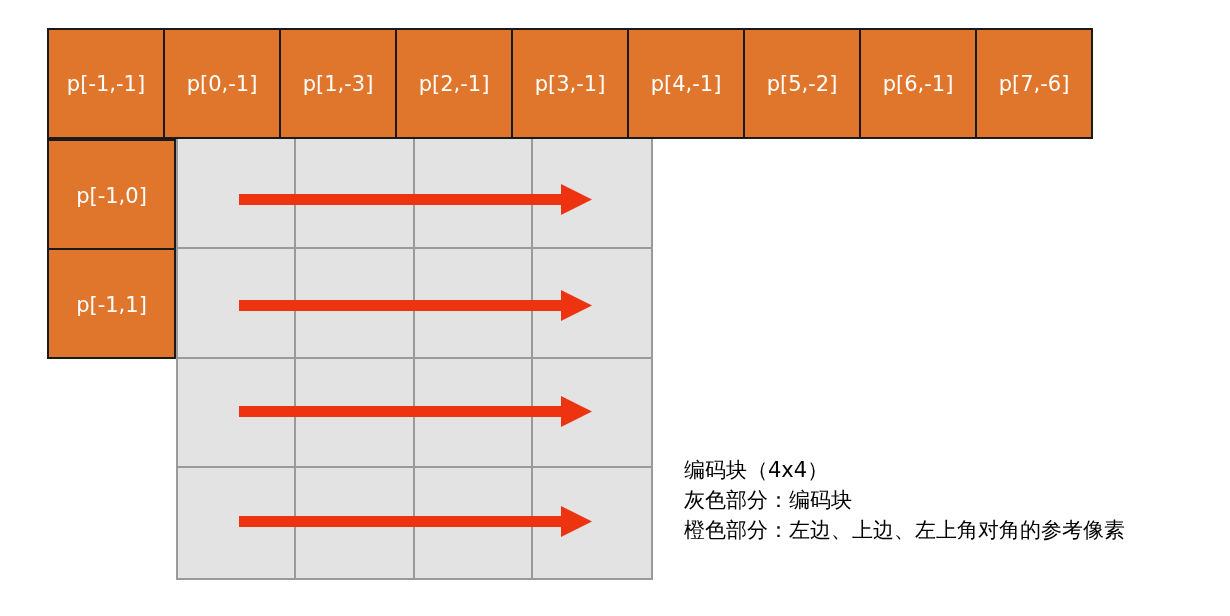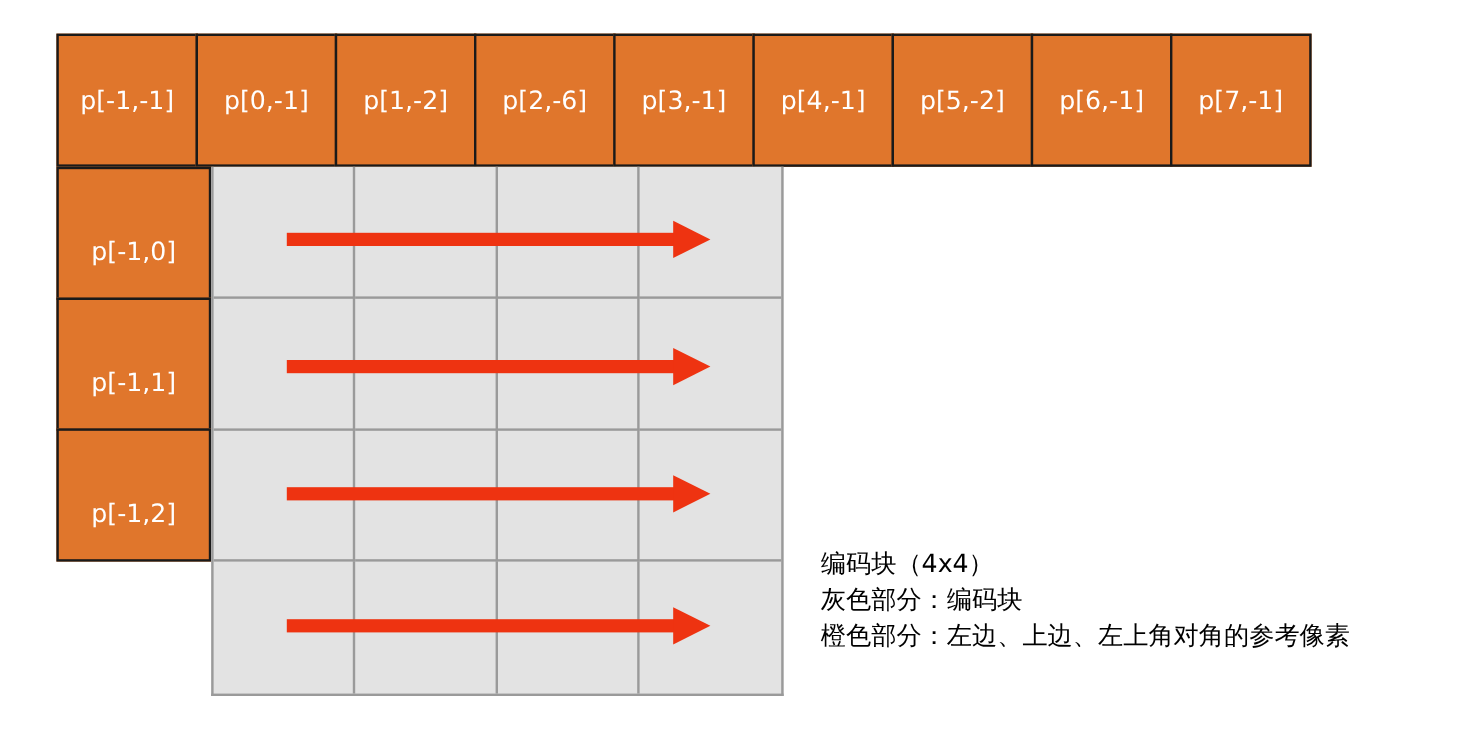--- a/index.html
+++ b/index.html
@@ -60,21 +60,21 @@
   .left-cell {
     width: 129px;
     height: 111px;
     box-sizing: border-box;
     background: #E0762C;
     border: 2px solid #1a1a1a;
     margin-top: -2px;
     display: flex;
     align-items: flex-end;
     justify-content: center;
-    padding-bottom: 26px;
+    padding-bottom: 40px;
     color: #ffffff;
     font-size: 21px;
     white-space: nowrap;
   }
   .left-cell:first-child { margin-top: 0; }
 
   
   .block {
     position: absolute;
     left: 160px;
@@ -130,51 +130,48 @@
 <div id="diagram">
 
   <div class="top-row">
     <div class="top-cell">
         <span>p[-1,-1]</span>
       </div>
     <div class="top-cell">
         <span>p[0,-1]</span>
       </div>
     <div class="top-cell">
-        <span>p[1,-2]</span>
-      </div>
-    <div class="top-cell">
-        <span>p[2,-6]</span>
+        <span>p[1,-3]</span>
+      </div>
+    <div class="top-cell">
+        <span>p[2,-1]</span>
       </div>
     <div class="top-cell">
         <span>p[3,-1]</span>
       </div>
     <div class="top-cell">
         <span>p[4,-1]</span>
       </div>
     <div class="top-cell">
         <span>p[5,-2]</span>
       </div>
     <div class="top-cell">
         <span>p[6,-1]</span>
       </div>
     <div class="top-cell">
-        <span>p[7,-1]</span>
+        <span>p[7,-6]</span>
       </div>
   </div>
 
   <div class="left-col">
     <div class="left-cell">
         <span>p[-1,0]</span>
       </div>
     <div class="left-cell">
         <span>p[-1,1]</span>
-      </div>
-    <div class="left-cell">
-        <span>p[-1,2]</span>
       </div>
   </div>
 
   <div class="block">
     <div class="block-grid">
       <div class="block-cell"></div>
       <div class="block-cell"></div>
       <div class="block-cell"></div>
       <div class="block-cell last-col"></div>
 

